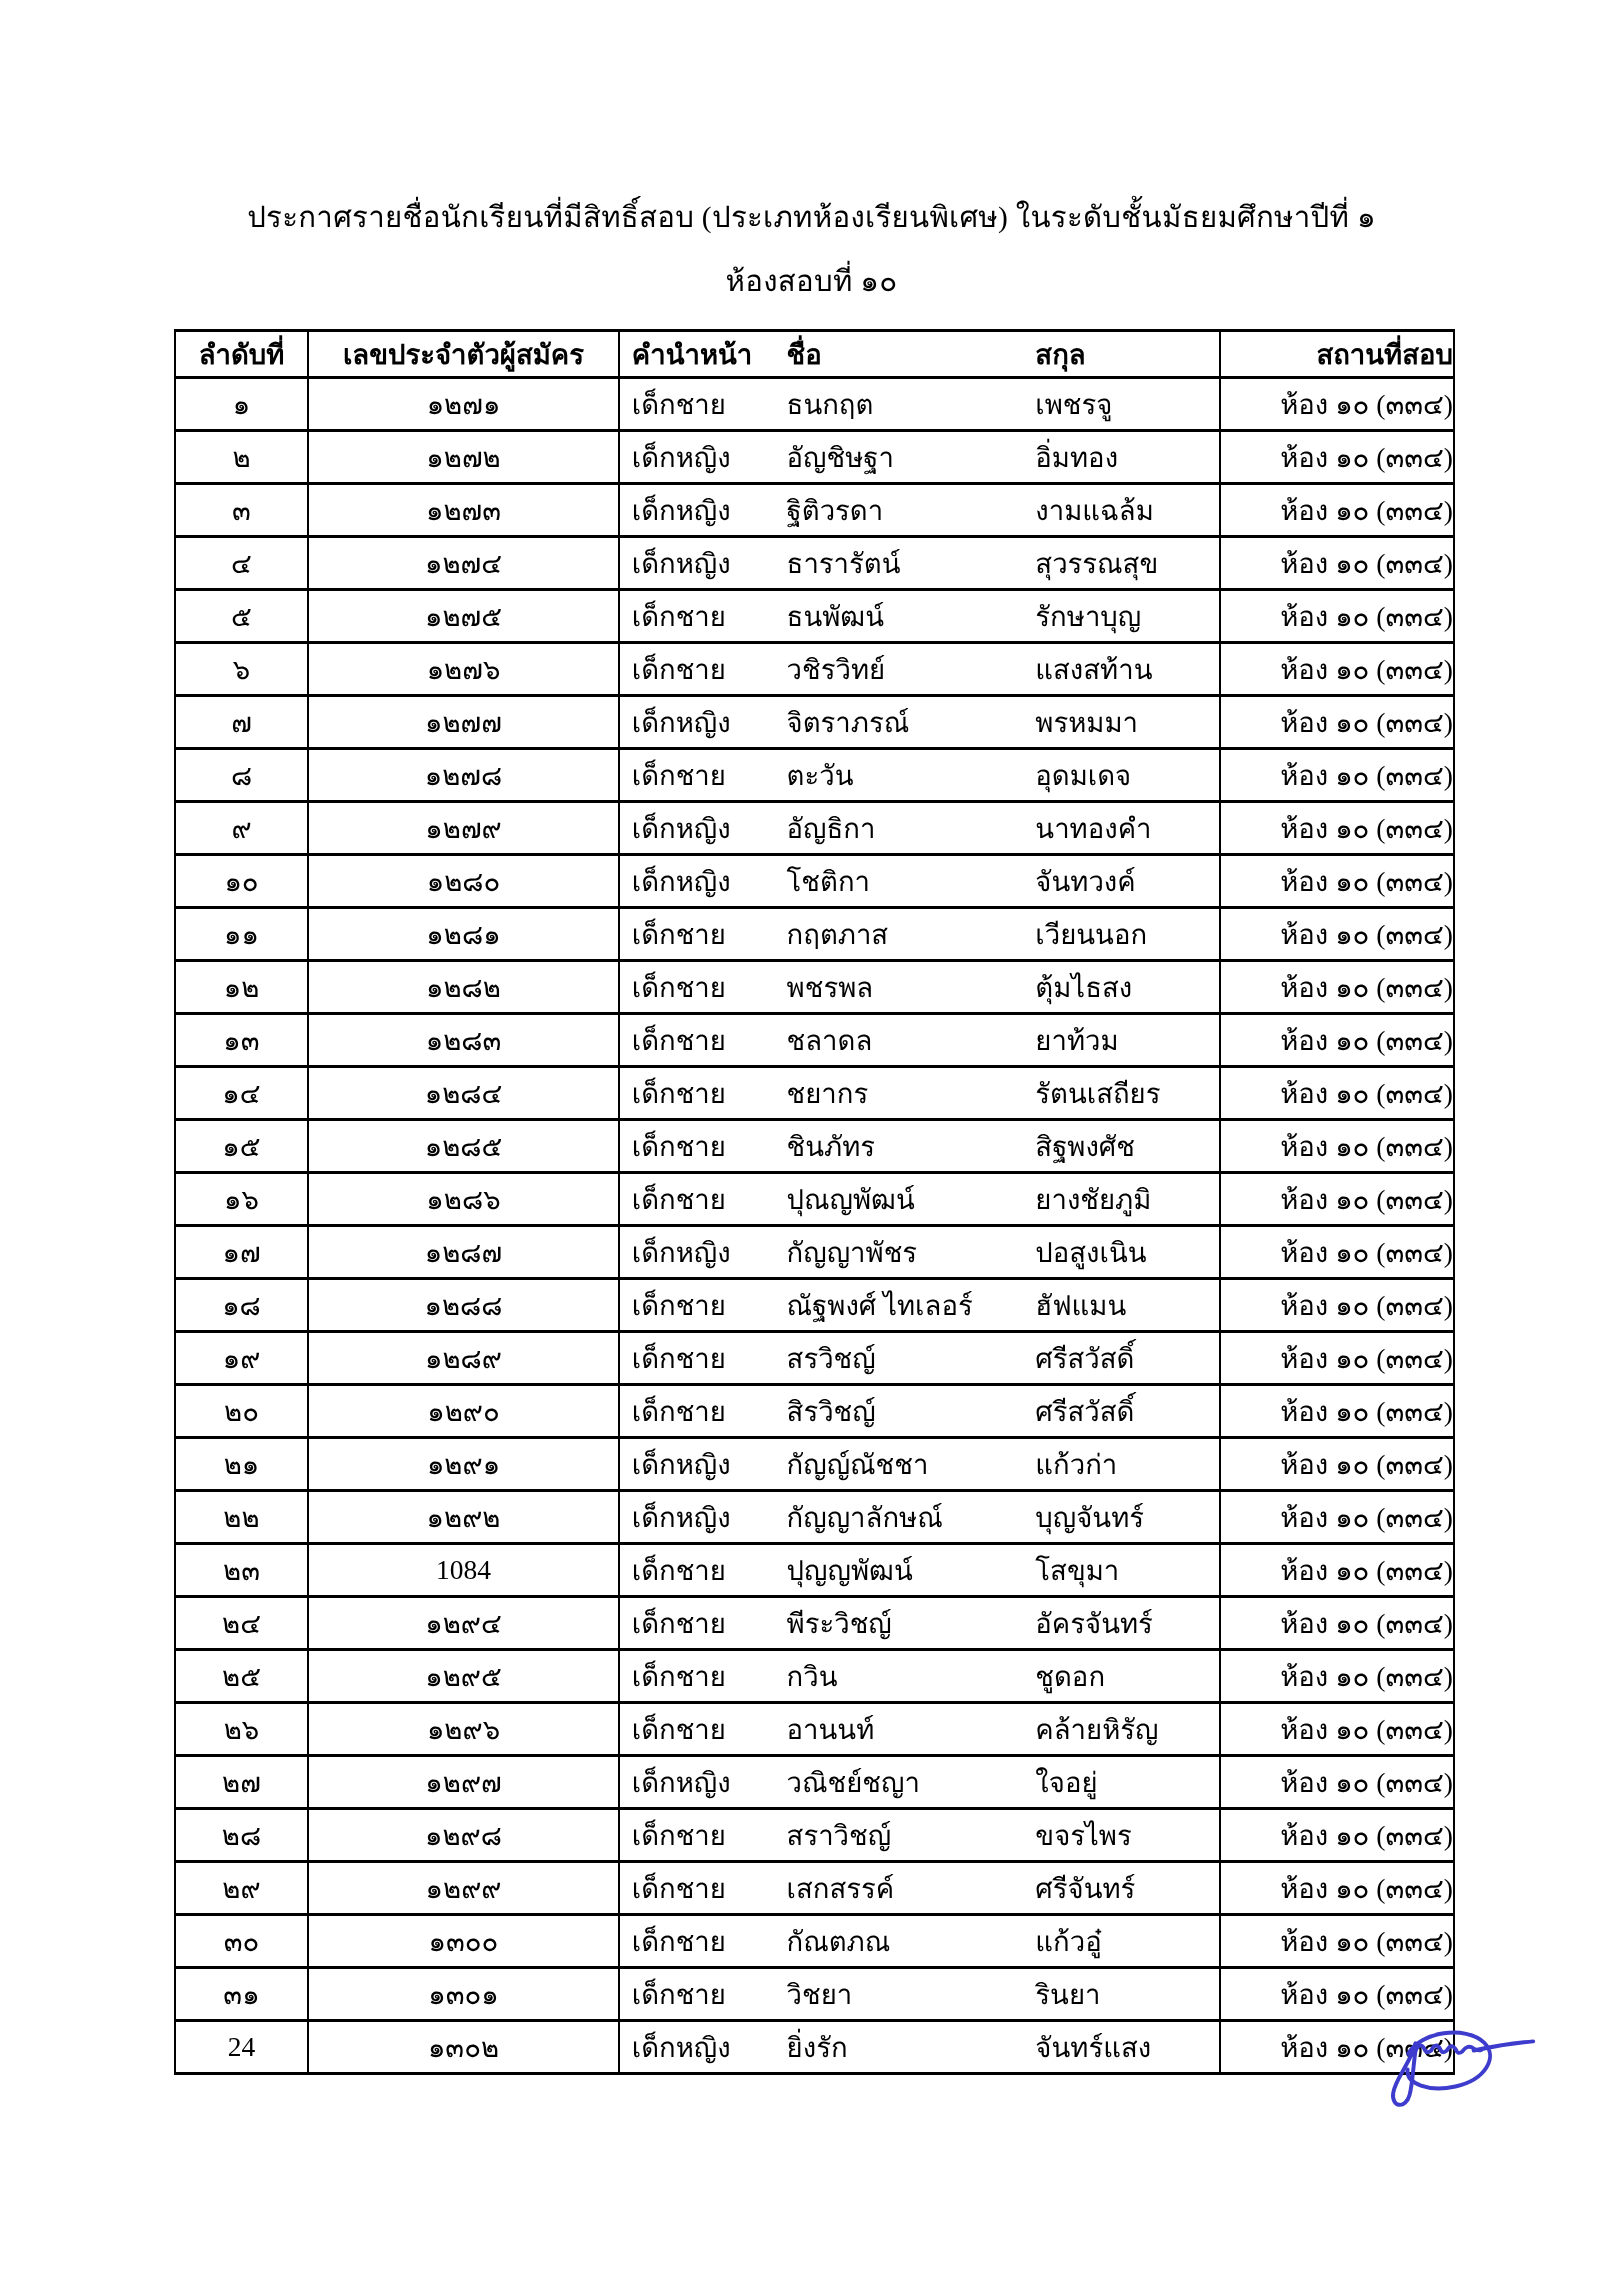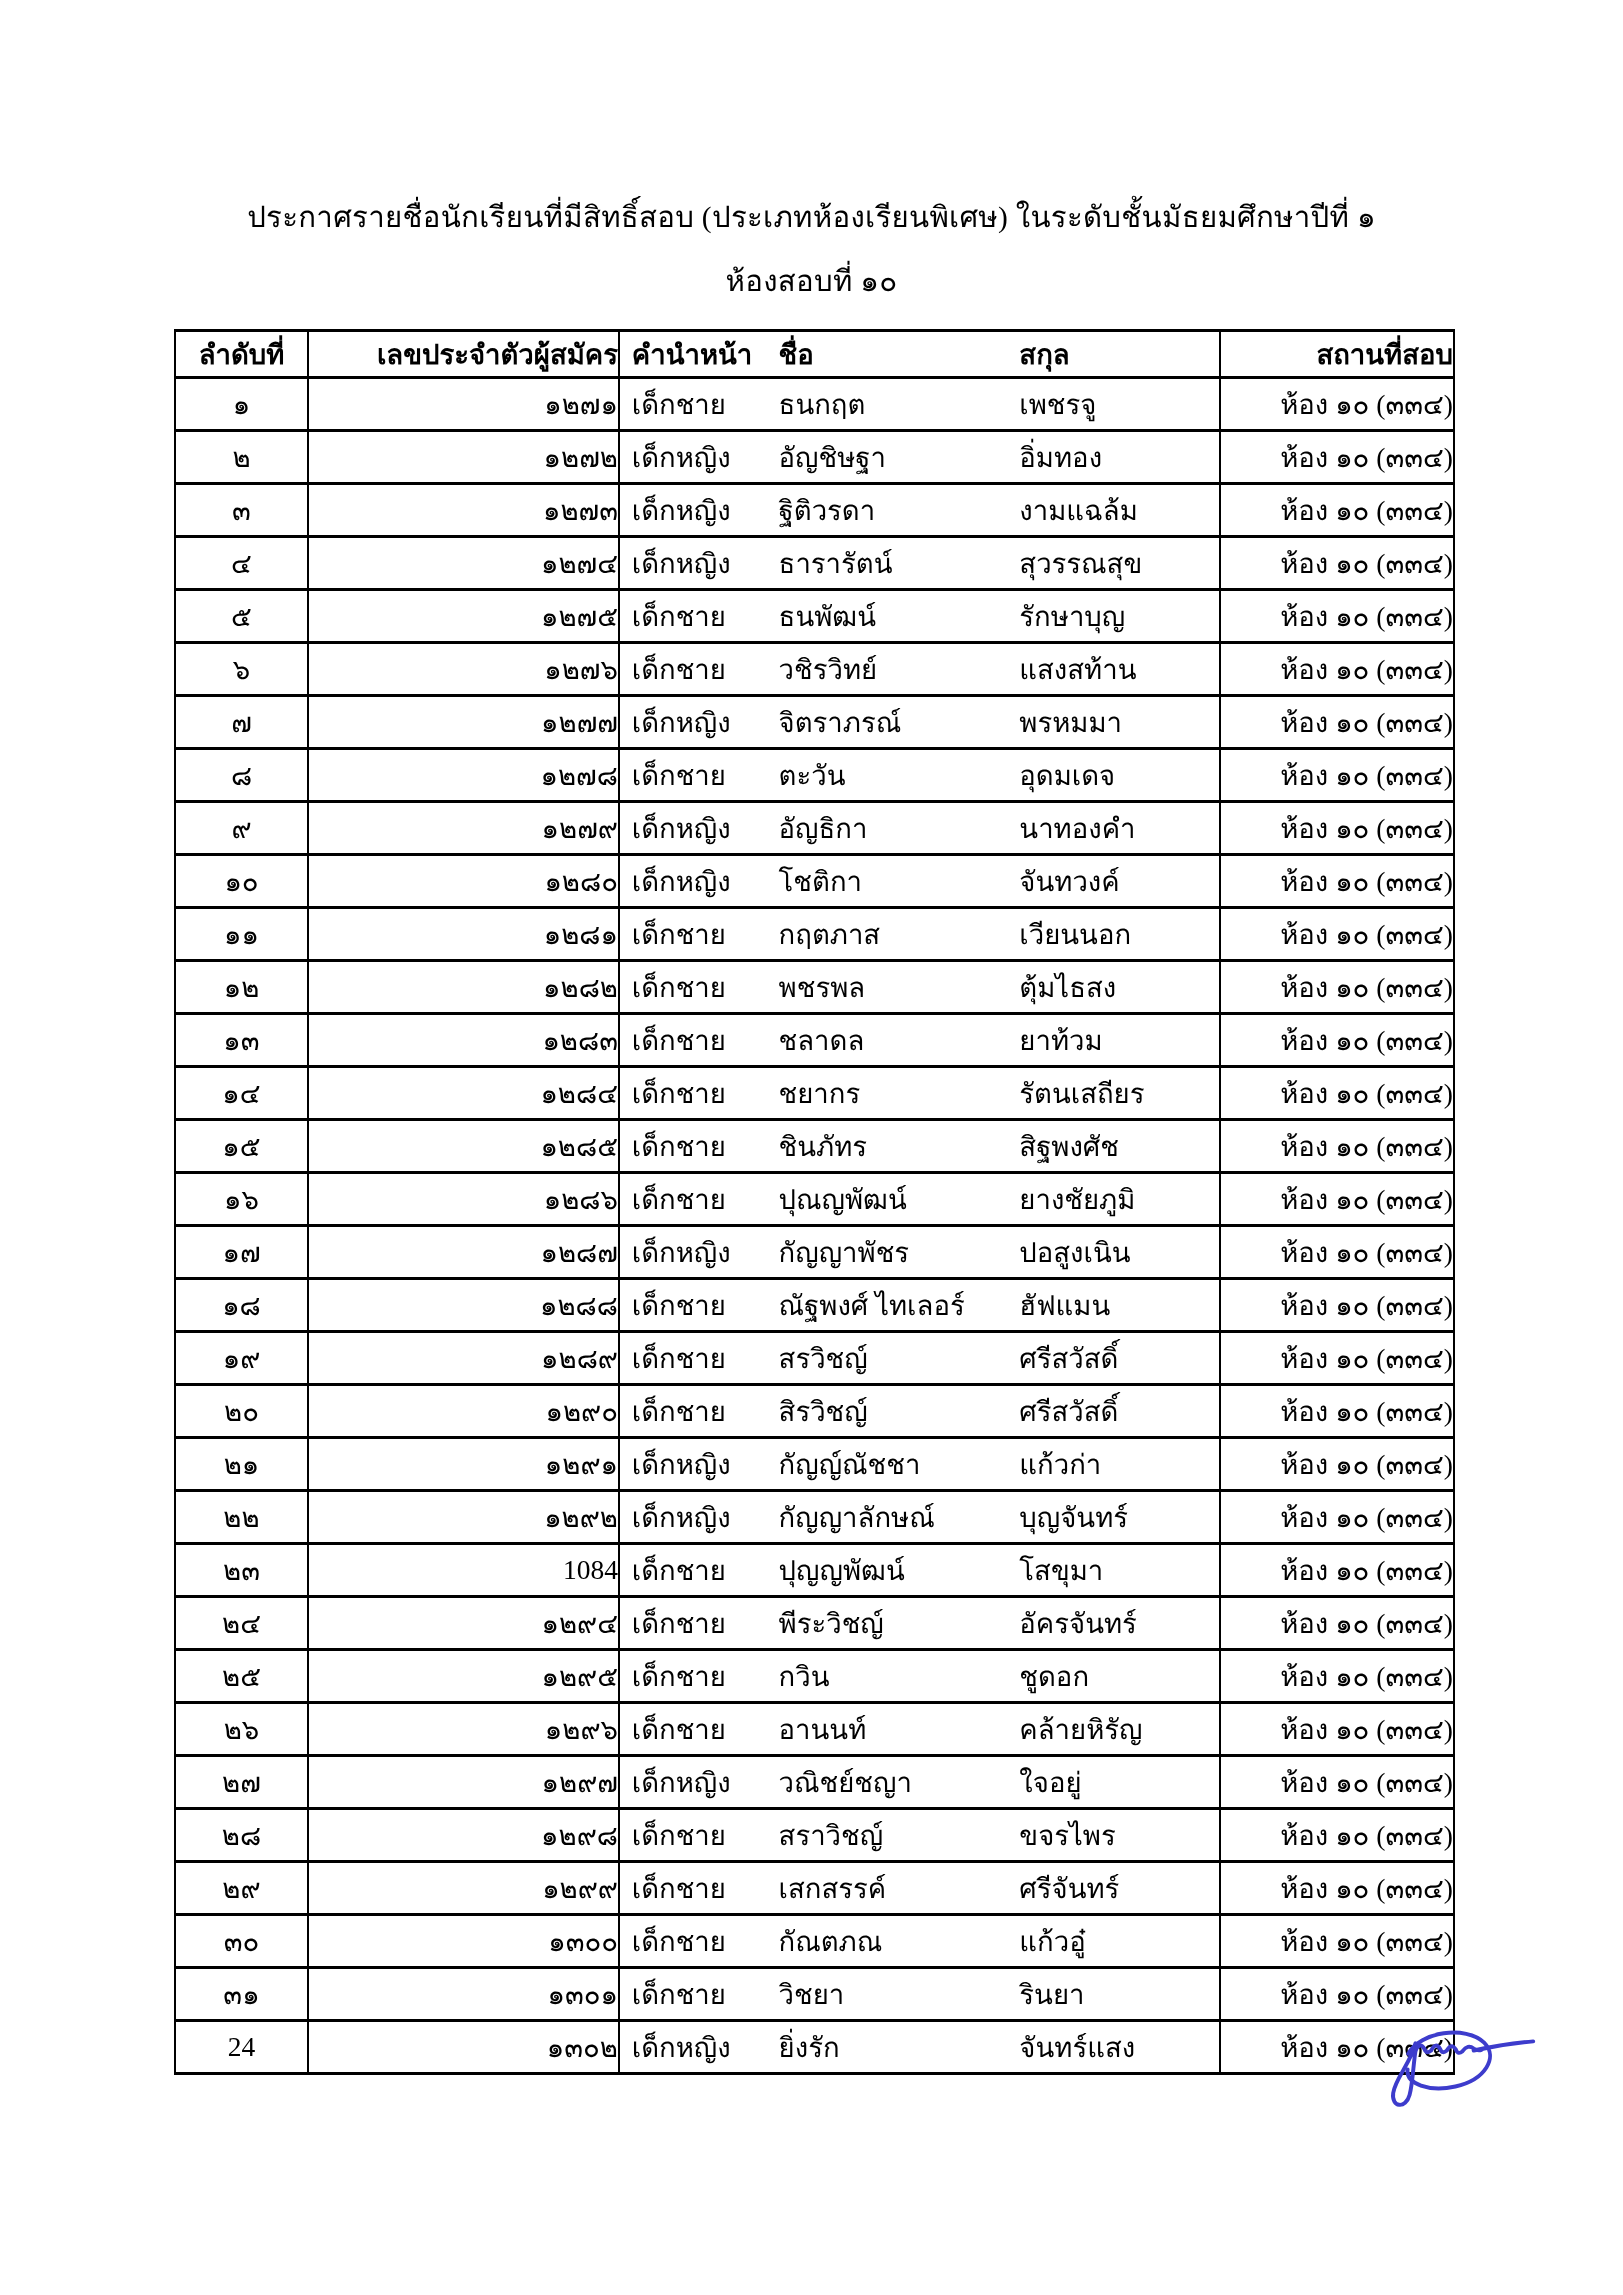--- a/index.html
+++ b/index.html
@@ -37,27 +37,28 @@
     border-top: 3.3px solid #000;
     border-bottom: 3.3px solid #000;
     vertical-align: middle;
     font-weight: normal;
     overflow: visible;
   }
   table.roster th { height: 46px; font-weight: bold; }
   table.roster td { height: 53px; }
 
   .c-no   { text-align: center; }
-  .c-id   { text-align: right; }
+  .c-id   { text-align: center; }
   .c-room { text-align: right; }
   .c-name { text-align: left; }
   .name-flex {
     display: flex;
     align-items: center;
     padding-left: 11.8px;
+    gap: 8px;
   }
   .name-flex .f-prefix { flex: 0 0 25%; }
   .name-flex .f-first  { flex: 0 0 41%; }
   .name-flex .f-last   { flex: 1 1 auto; }
 
   .signature {
     position: absolute;
     left: 1386px; top: 2021px;
     width: 229px; height: 131px;
     z-index: 5;

